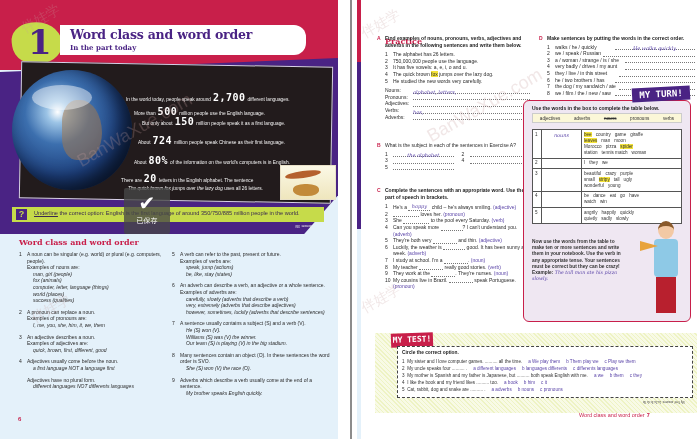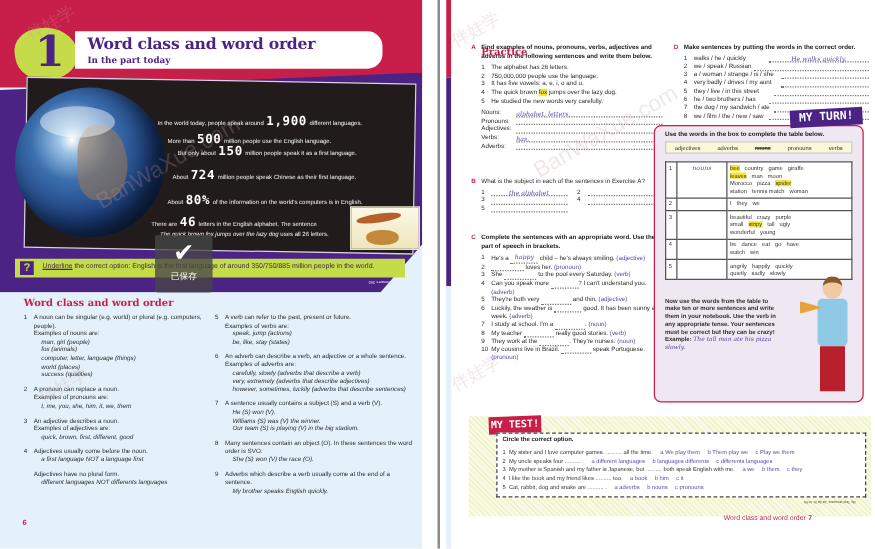--- a/index.html
+++ b/index.html
@@ -111,36 +111,36 @@
   <div class="unit-badge"></div>
   <div class="unit-number">1</div>
   <div class="title-box"></div>
   <div class="title-main">Word class and word order</div>
   <div class="title-sub">In the part today</div>
 
   <div class="photo-panel"></div>
   <div class="earth"></div>
 
   <div class="fact" style="left:126px; top:92px;">
-    <span>In the world today, people speak around</span><span class="big">1,900</span><span>different languages.</span>
+    <span>In the world today, people speak around</span><span class="big">2,700</span><span>different languages.</span>
   </div>
   <div class="fact" style="left:134px; top:106px;">
     <span>More than</span><span class="big">500</span><span>million people use the English language.</span>
   </div>
   <div class="fact" style="left:142px; top:116px;">
     <span>But only about</span><span class="big">150</span><span>million people speak it as a first language.</span>
   </div>
   <div class="fact" style="left:138px; top:135px;">
     <span>About</span><span class="big">724</span><span>million people speak Chinese as their first language.</span>
   </div>
   <div class="fact" style="left:134px; top:155px;">
     <span>About</span><span class="big">80%</span><span>of the information on the world's computers is in English.</span>
   </div>
   <div class="fact" style="left:121px; top:173px;">
-    <span>There are</span><span class="big">46</span><span>letters in the English alphabet. The sentence</span>
+    <span>There are</span><span class="big">20</span><span>letters in the English alphabet. The sentence</span>
   </div>
   <div class="fact" style="left:128px; top:186px;">
     <i>The quick brown fox jumps over the lazy dog</i> <span>uses all 26 letters.</span>
   </div>
 
   <div class="fox-img">
     <div class="fox-body"></div>
     <div class="dog-body"></div>
   </div>
 

